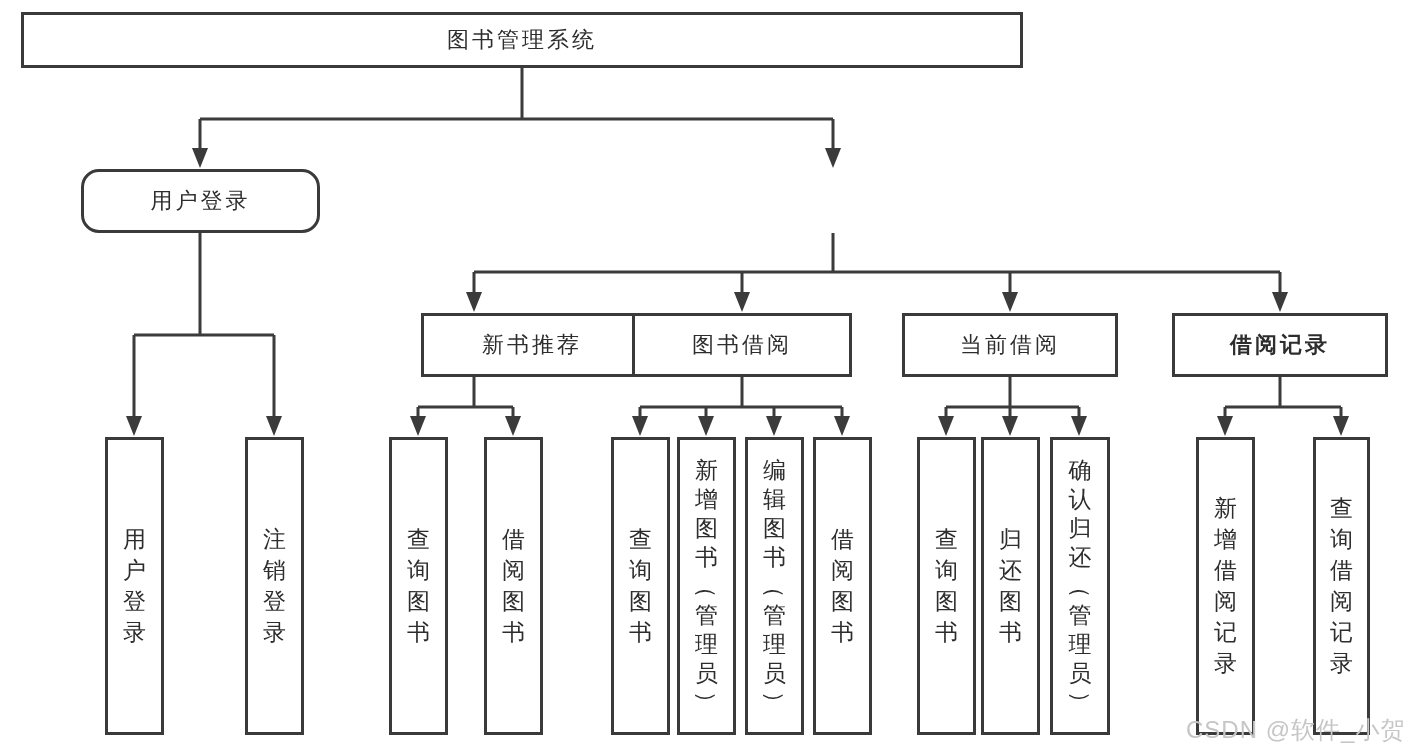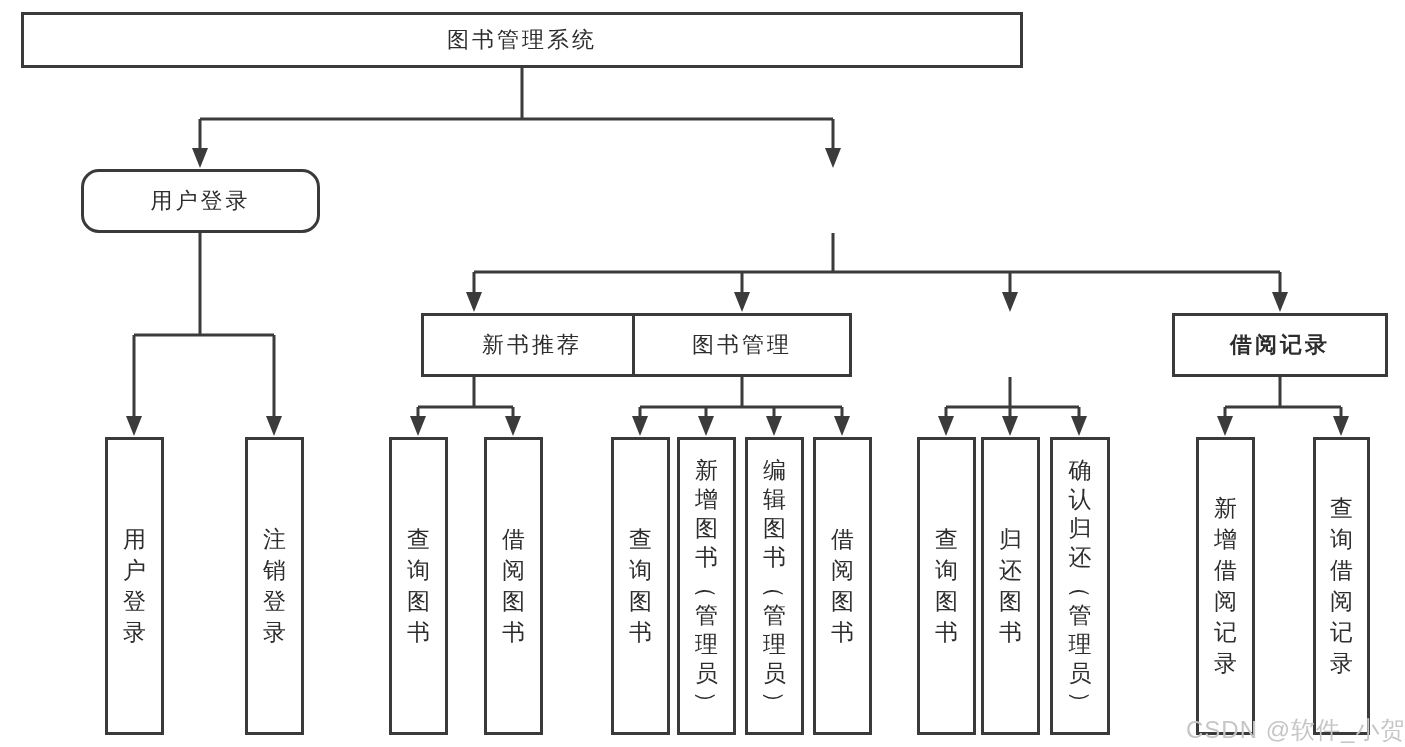--- a/index.html
+++ b/index.html
@@ -93,21 +93,24 @@
   </div>
 
   <div class="box l2" style="left:81px;width:239px;">
     <span>用户登录</span>
   </div>
 
   <div class="box l3" style="left:373px;width:222px;margin-left:48px;">
     <span>新书推荐</span>
   </div>
   <div class="box l3" style="left:632px;width:220px;">
-    <span>图书管理</span>
+    <span>图书借阅</span>
+  </div>
+  <div class="box l3" style="left:902px;width:216px;">
+    <span>当前借阅</span>
   </div>
   <div class="box l3" style="left:1172px;width:216px;font-weight:bold;">
     <span>借阅记录</span>
   </div>
 
   <div class="box leaf" style="left:105px;">
       <span>用</span>
       <span>户</span>
       <span>登</span>
       <span>录</span>

